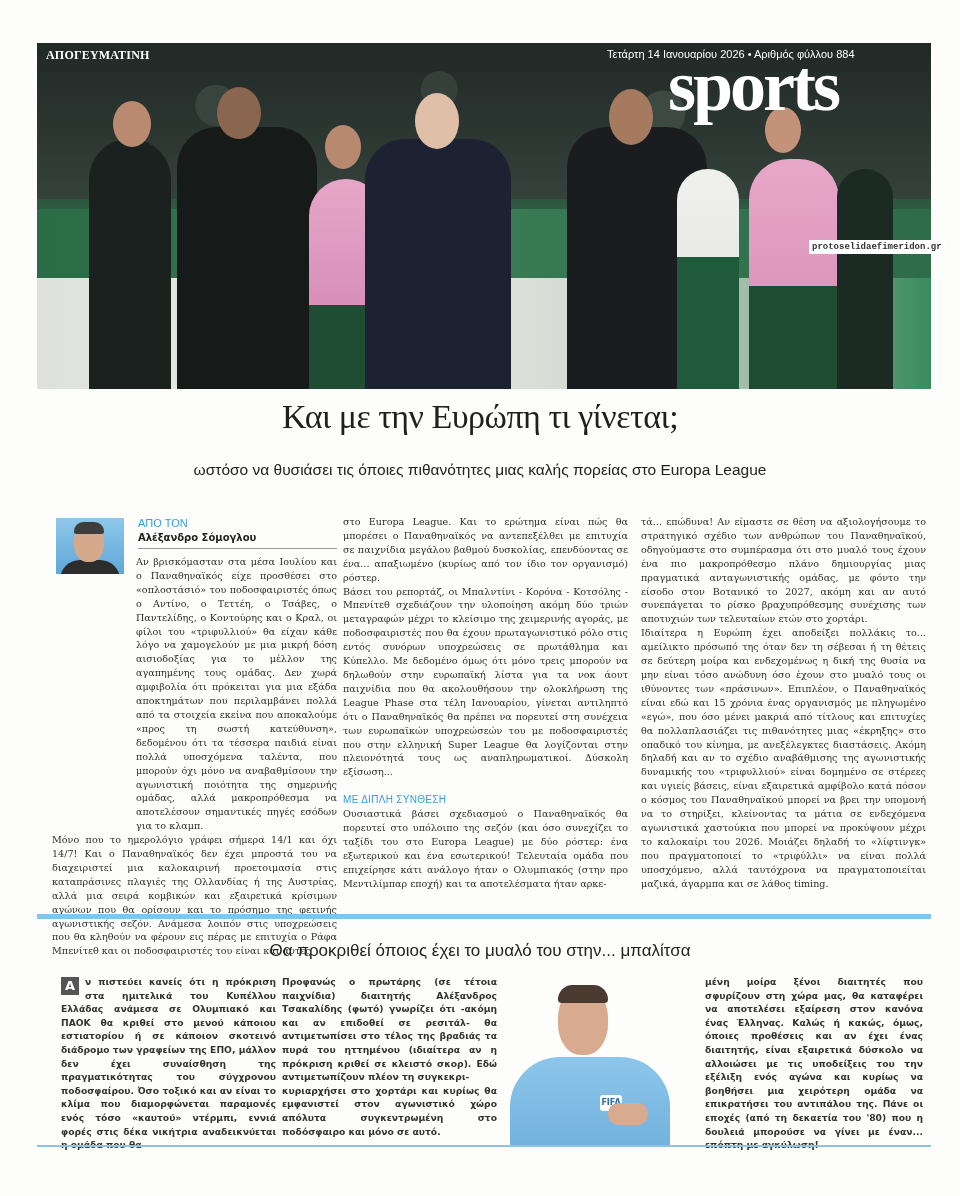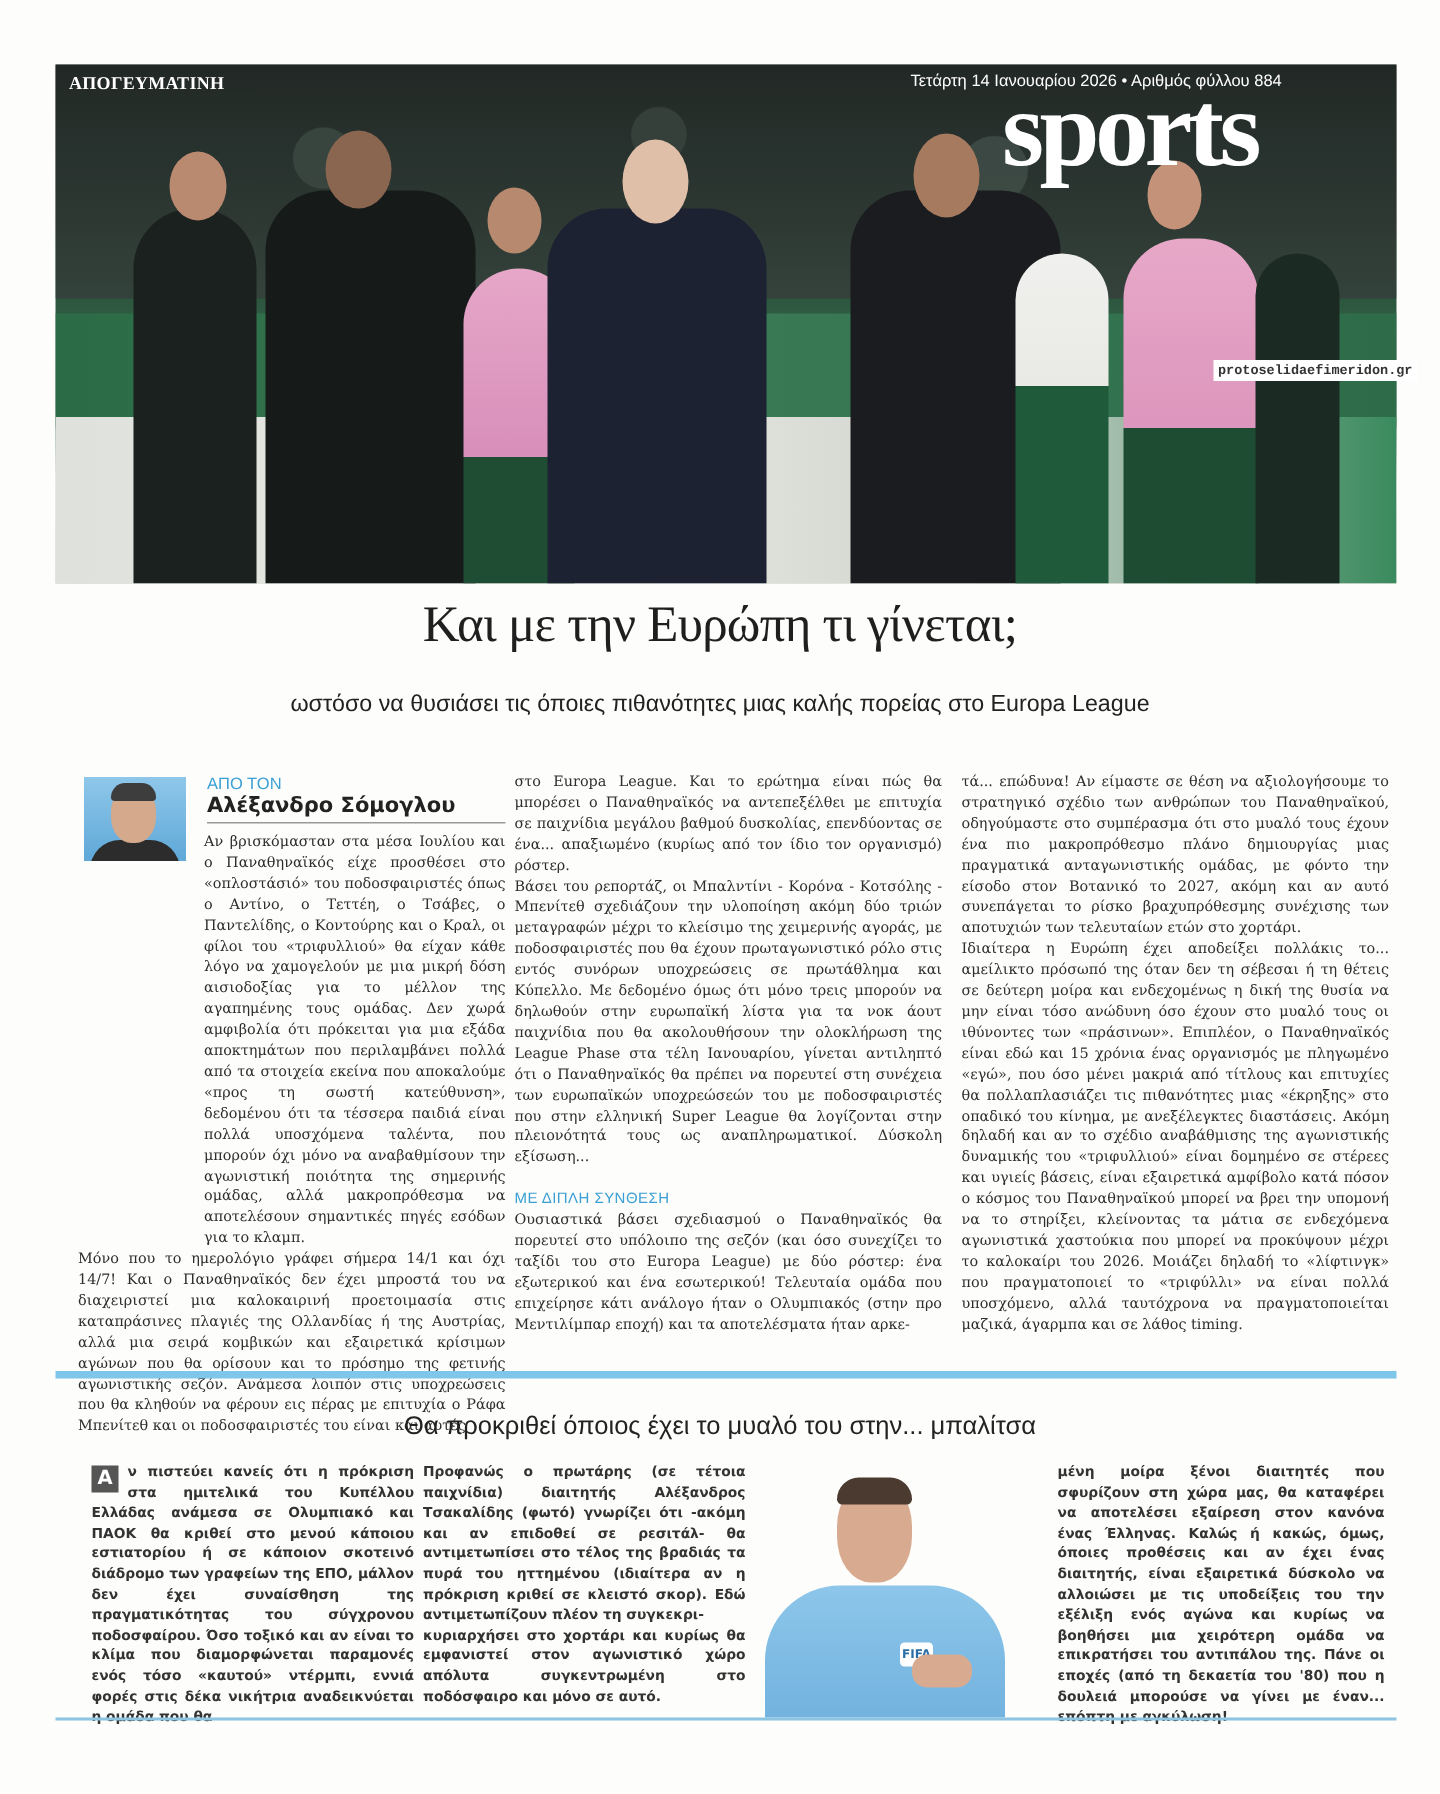--- a/index.html
+++ b/index.html
@@ -29,21 +29,21 @@
   
   .col { position:absolute; top:515px; width:285px; font-family:"DejaVu Serif", serif; font-size:9.6px; line-height:13.9px; color:#2d2d2d; text-align:justify; }
   .col p { margin:0; }
   .c1 { left:52px; } .c2 { left:343px; } .c3 { left:641px; }
   .author-box { height:60px; position:relative; margin-bottom:0; }
   .avatar { position:absolute; left:4px; top:3px; width:68px; height:56px; background:linear-gradient(180deg,#8fc7ea,#5fa8d8); overflow:hidden; }
   .avatar .face { position:absolute; left:18px; top:6px; width:30px; height:38px; border-radius:45%; background:#d4a98c; }
   .avatar .hair { position:absolute; left:18px; top:4px; width:30px; height:12px; border-radius:15px 15px 4px 4px; background:#3d3d3d; }
   .avatar .shirt { position:absolute; left:4px; top:42px; width:60px; height:20px; border-radius:20px 20px 0 0; background:#2c2c2c; }
   .by-label { position:absolute; left:86px; top:2px; color:#3a9fd4; font-family:"Liberation Sans", sans-serif; font-size:11px; }
-  .by-name { position:absolute; left:86px; top:16px; color:#222; font-family:"DejaVu Sans", sans-serif; font-weight:bold; font-size:14px; }
+  .by-name { position:absolute; left:86px; top:16px; color:#222; font-family:"DejaVu Sans", sans-serif; font-weight:bold; font-size:10px; }
   .by-rule { position:absolute; left:86px; top:33px; width:199px; border-top:1px solid #999; }
   .indent-first { padding-left:84px; margin-top:-20px !important; }
   .subhead { color:#3a9fd4; font-family:"Liberation Sans", sans-serif; font-size:10px; margin-top:14px !important; letter-spacing:.3px; }
 
   .blue-rule { position:absolute; left:37px; top:914px; width:894px; height:5px; background:#7ec6ea; }
   .box-title { position:absolute; left:0; width:960px; top:941px; text-align:center; font-family:"Liberation Sans", sans-serif; font-size:17px; color:#222; }
 
   .bcol { position:absolute; top:975px; width:215px; font-family:"DejaVu Sans", sans-serif; font-size:9.2px; line-height:13.6px; color:#333; text-align:justify; }
   .bcol p{ margin:0;font-weight:bold; }
   .b1 { left:61px; } .b2 { left:282px; } .b3 { left:705px; width:218px; }

